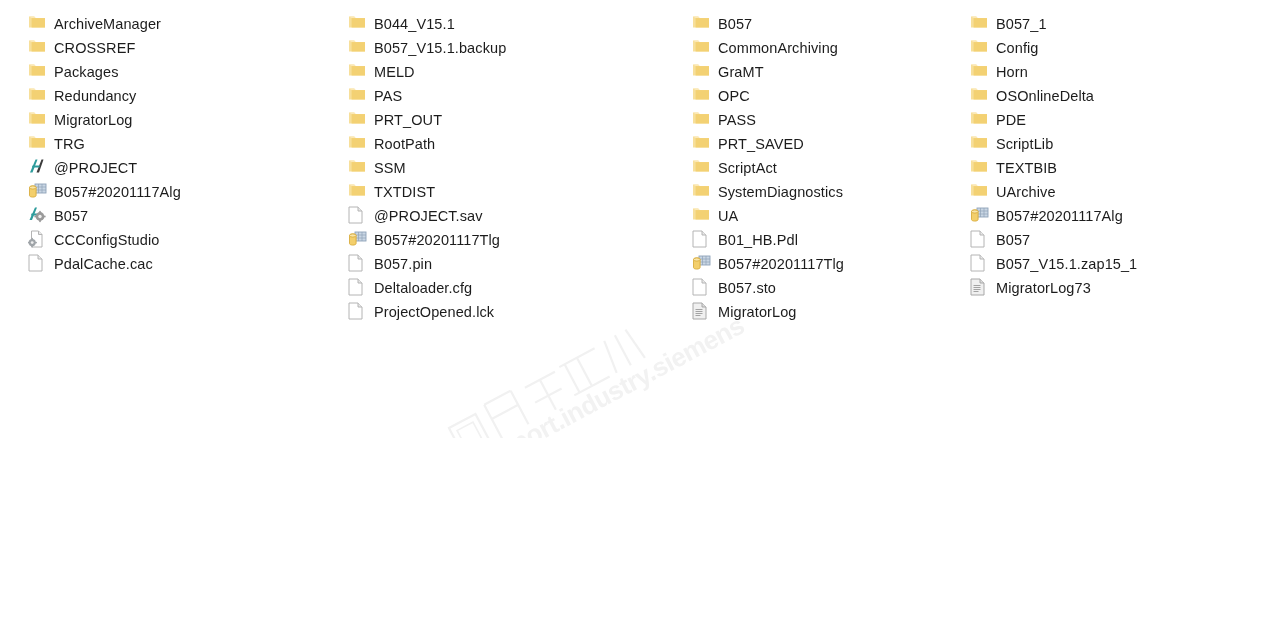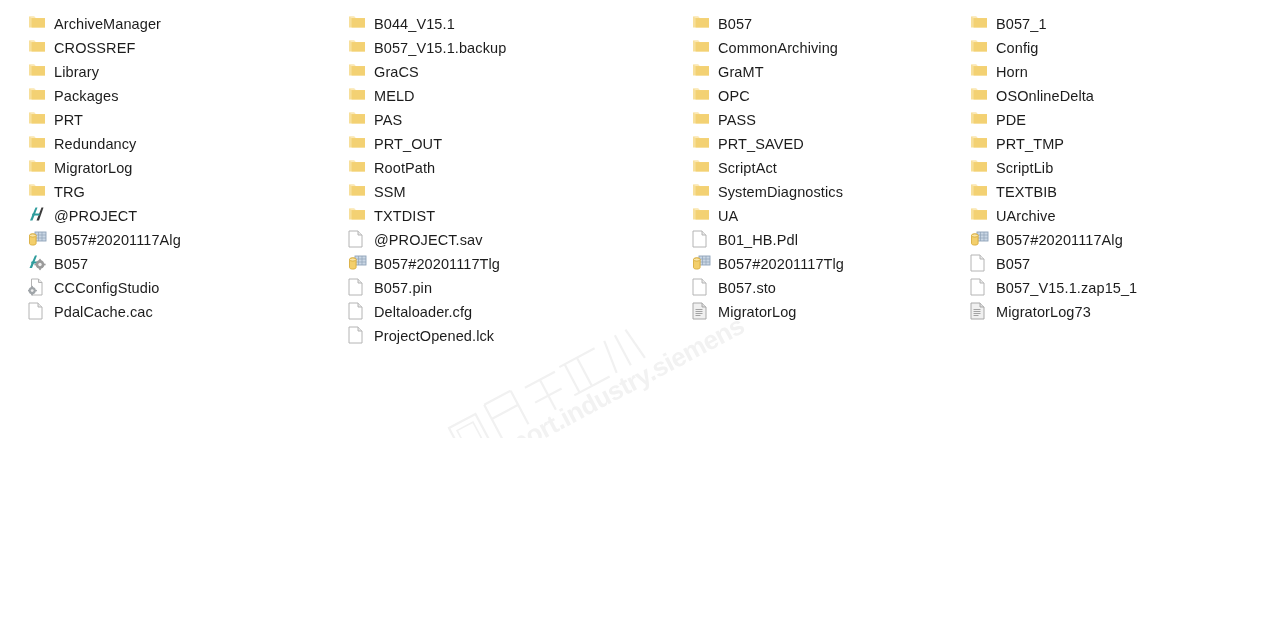--- a/index.html
+++ b/index.html
@@ -120,41 +120,21 @@
           <span class="file-label">CROSSREF</span>
         </div>
         <div class="file-item">
           <span class="file-icon">
             <svg width="18" height="16" viewBox="0 0 18 16">
               <path d="M1 2.5h5.2l1.4 1.6H17v9.4H1z" fill="#f7df9a"></path>
               <path d="M3.6 4.1H17v9.4H3.6z" fill="#f3d173"></path>
               <path d="M1 2.5h5.2l1.4 1.6H3.6z" fill="#fbe9b8"></path>
             </svg>
           </span>
-          <span class="file-label">Library</span>
-        </div>
-        <div class="file-item">
-          <span class="file-icon">
-            <svg width="18" height="16" viewBox="0 0 18 16">
-              <path d="M1 2.5h5.2l1.4 1.6H17v9.4H1z" fill="#f7df9a"></path>
-              <path d="M3.6 4.1H17v9.4H3.6z" fill="#f3d173"></path>
-              <path d="M1 2.5h5.2l1.4 1.6H3.6z" fill="#fbe9b8"></path>
-            </svg>
-          </span>
           <span class="file-label">Packages</span>
-        </div>
-        <div class="file-item">
-          <span class="file-icon">
-            <svg width="18" height="16" viewBox="0 0 18 16">
-              <path d="M1 2.5h5.2l1.4 1.6H17v9.4H1z" fill="#f7df9a"></path>
-              <path d="M3.6 4.1H17v9.4H3.6z" fill="#f3d173"></path>
-              <path d="M1 2.5h5.2l1.4 1.6H3.6z" fill="#fbe9b8"></path>
-            </svg>
-          </span>
-          <span class="file-label">PRT</span>
         </div>
         <div class="file-item">
           <span class="file-icon">
             <svg width="18" height="16" viewBox="0 0 18 16">
               <path d="M1 2.5h5.2l1.4 1.6H17v9.4H1z" fill="#f7df9a"></path>
               <path d="M3.6 4.1H17v9.4H3.6z" fill="#f3d173"></path>
               <path d="M1 2.5h5.2l1.4 1.6H3.6z" fill="#fbe9b8"></path>
             </svg>
           </span>
           <span class="file-label">Redundancy</span>
@@ -268,30 +248,20 @@
           <span class="file-label">B057_V15.1.backup</span>
         </div>
         <div class="file-item">
           <span class="file-icon">
             <svg width="18" height="16" viewBox="0 0 18 16">
               <path d="M1 2.5h5.2l1.4 1.6H17v9.4H1z" fill="#f7df9a"></path>
               <path d="M3.6 4.1H17v9.4H3.6z" fill="#f3d173"></path>
               <path d="M1 2.5h5.2l1.4 1.6H3.6z" fill="#fbe9b8"></path>
             </svg>
           </span>
-          <span class="file-label">GraCS</span>
-        </div>
-        <div class="file-item">
-          <span class="file-icon">
-            <svg width="18" height="16" viewBox="0 0 18 16">
-              <path d="M1 2.5h5.2l1.4 1.6H17v9.4H1z" fill="#f7df9a"></path>
-              <path d="M3.6 4.1H17v9.4H3.6z" fill="#f3d173"></path>
-              <path d="M1 2.5h5.2l1.4 1.6H3.6z" fill="#fbe9b8"></path>
-            </svg>
-          </span>
           <span class="file-label">MELD</span>
         </div>
         <div class="file-item">
           <span class="file-icon">
             <svg width="18" height="16" viewBox="0 0 18 16">
               <path d="M1 2.5h5.2l1.4 1.6H17v9.4H1z" fill="#f7df9a"></path>
               <path d="M3.6 4.1H17v9.4H3.6z" fill="#f3d173"></path>
               <path d="M1 2.5h5.2l1.4 1.6H3.6z" fill="#fbe9b8"></path>
             </svg>
           </span>
@@ -574,30 +544,20 @@
           <span class="file-label">PDE</span>
         </div>
         <div class="file-item">
           <span class="file-icon">
             <svg width="18" height="16" viewBox="0 0 18 16">
               <path d="M1 2.5h5.2l1.4 1.6H17v9.4H1z" fill="#f7df9a"></path>
               <path d="M3.6 4.1H17v9.4H3.6z" fill="#f3d173"></path>
               <path d="M1 2.5h5.2l1.4 1.6H3.6z" fill="#fbe9b8"></path>
             </svg>
           </span>
-          <span class="file-label">PRT_TMP</span>
-        </div>
-        <div class="file-item">
-          <span class="file-icon">
-            <svg width="18" height="16" viewBox="0 0 18 16">
-              <path d="M1 2.5h5.2l1.4 1.6H17v9.4H1z" fill="#f7df9a"></path>
-              <path d="M3.6 4.1H17v9.4H3.6z" fill="#f3d173"></path>
-              <path d="M1 2.5h5.2l1.4 1.6H3.6z" fill="#fbe9b8"></path>
-            </svg>
-          </span>
           <span class="file-label">ScriptLib</span>
         </div>
         <div class="file-item">
           <span class="file-icon">
             <svg width="18" height="16" viewBox="0 0 18 16">
               <path d="M1 2.5h5.2l1.4 1.6H17v9.4H1z" fill="#f7df9a"></path>
               <path d="M3.6 4.1H17v9.4H3.6z" fill="#f3d173"></path>
               <path d="M1 2.5h5.2l1.4 1.6H3.6z" fill="#fbe9b8"></path>
             </svg>
           </span>

